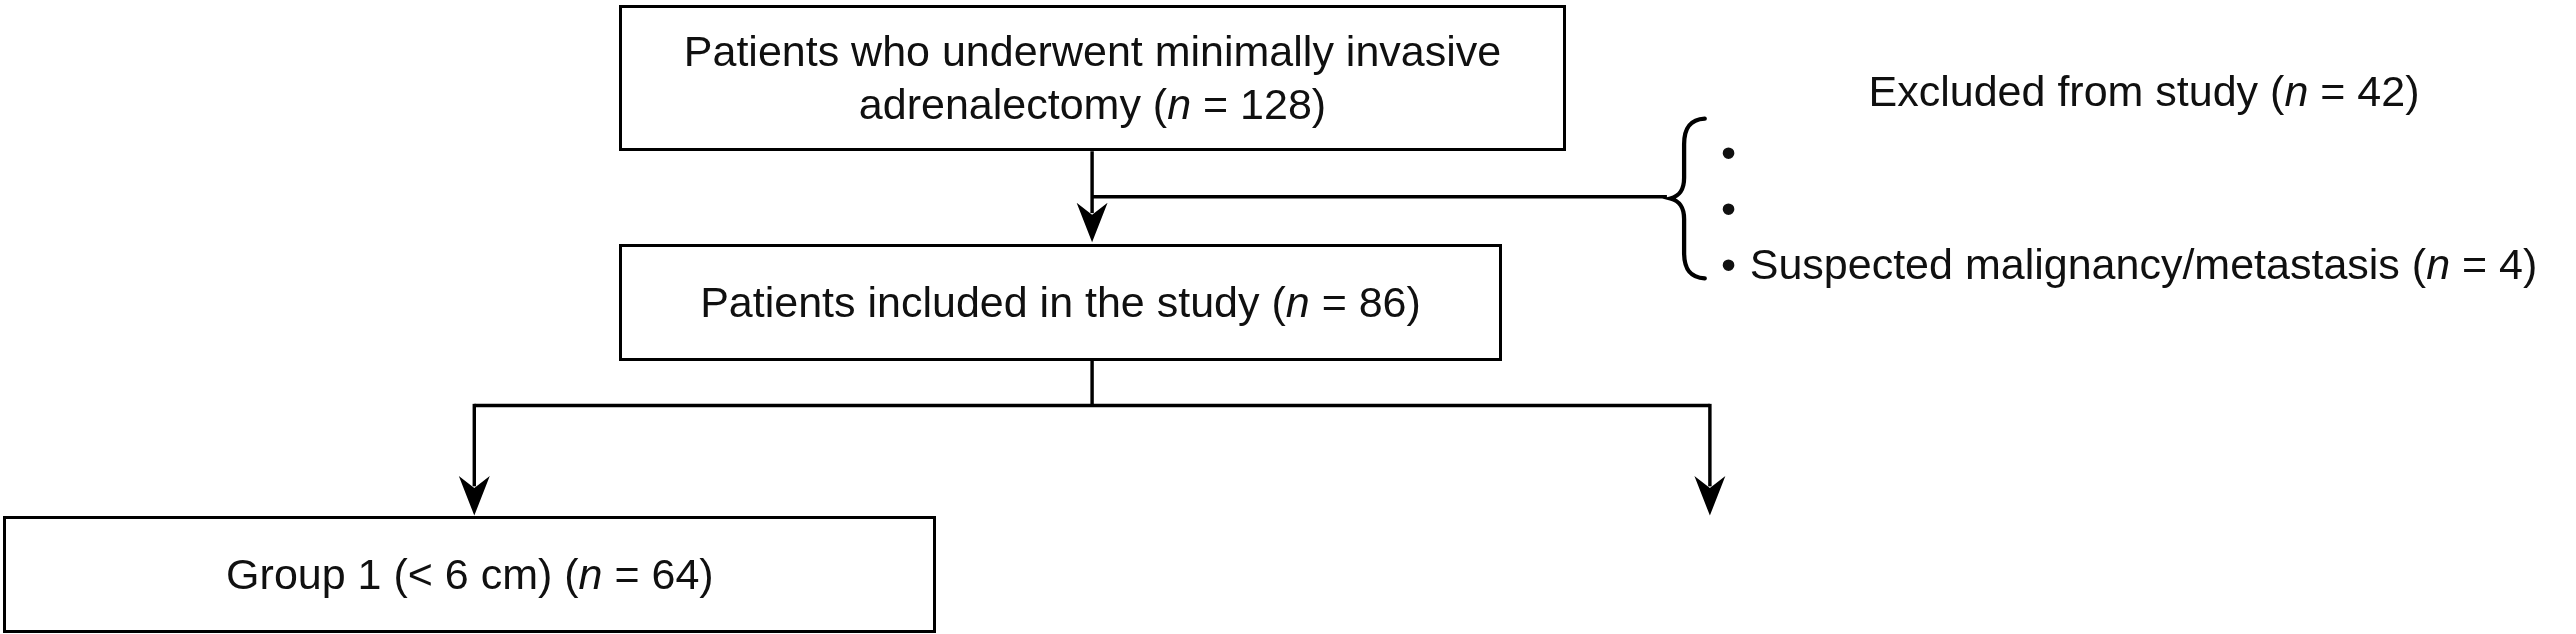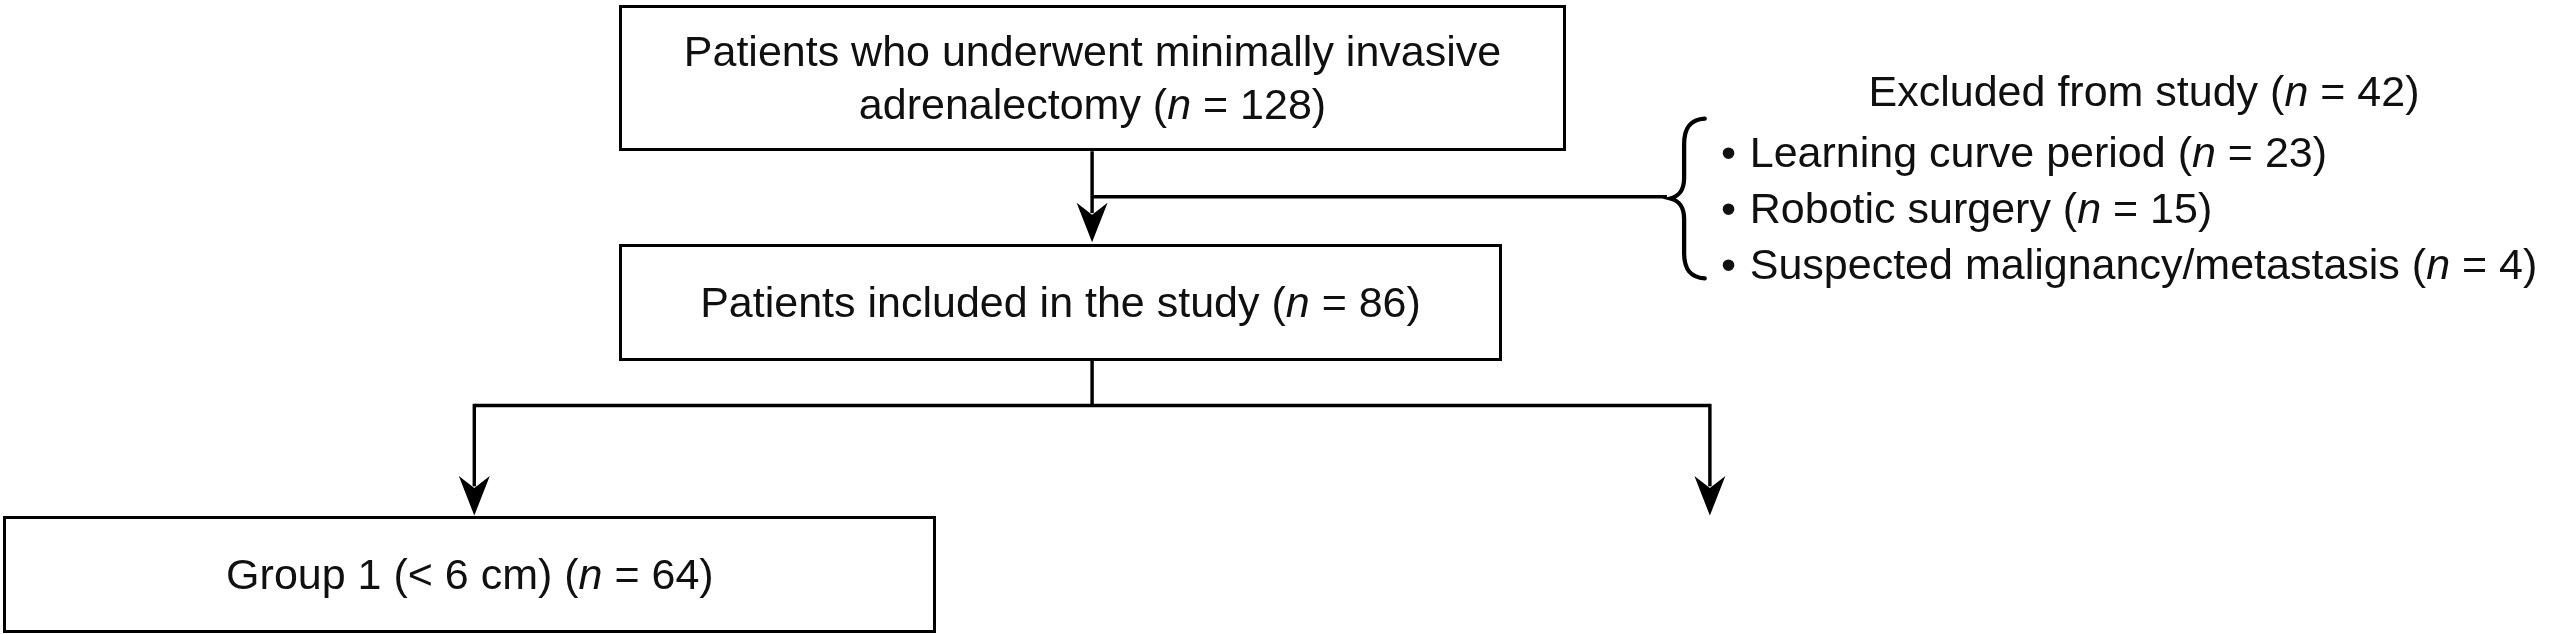--- a/index.html
+++ b/index.html
@@ -112,25 +112,23 @@
   <div class="box" id="box-group1">
     <span class="box-label">Group 1 (&lt; 6 cm) (<i>n</i> = 64)</span>
   </div>
 
 
   <div class="exclusions">
     <div class="title">Excluded from study (<i>n</i> = 42)</div>
     <div class="items">
       <div class="item">
         <span class="bullet">•</span>
-        <span>Learning curve period (<i>n</i> = 23)</span>
       </div>
       <div class="item">
         <span class="bullet">•</span>
-        <span>Robotic surgery (<i>n</i> = 15)</span>
       </div>
       <div class="item">
         <span class="bullet">•</span>
         <span>Suspected malignancy/metastasis (<i>n</i> = 4)</span>
       </div>
     </div>
   </div>
 
 </div>
 

